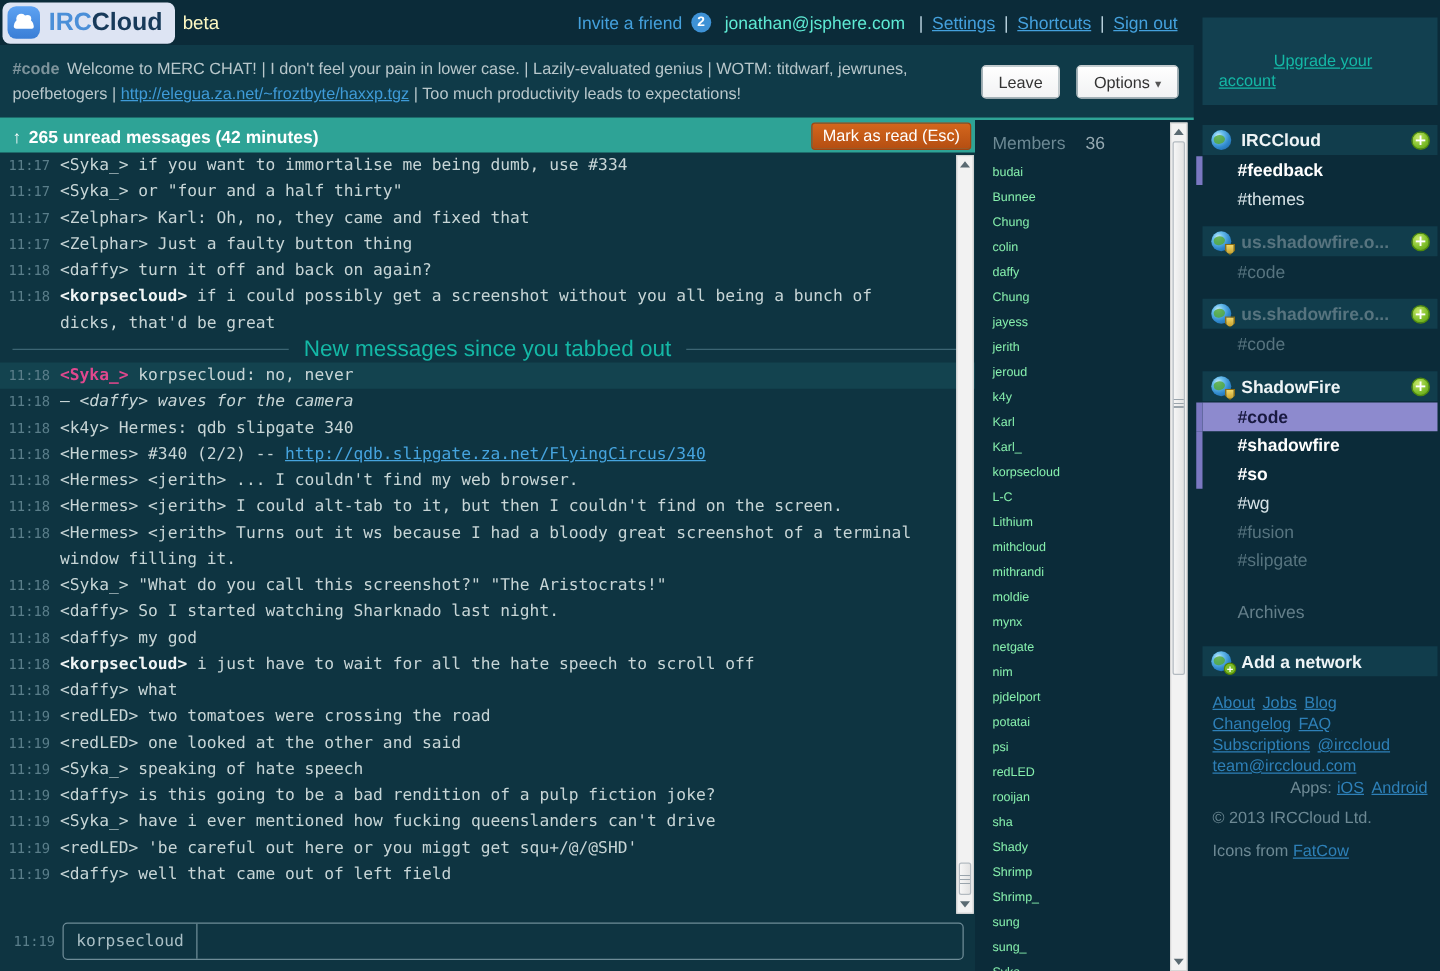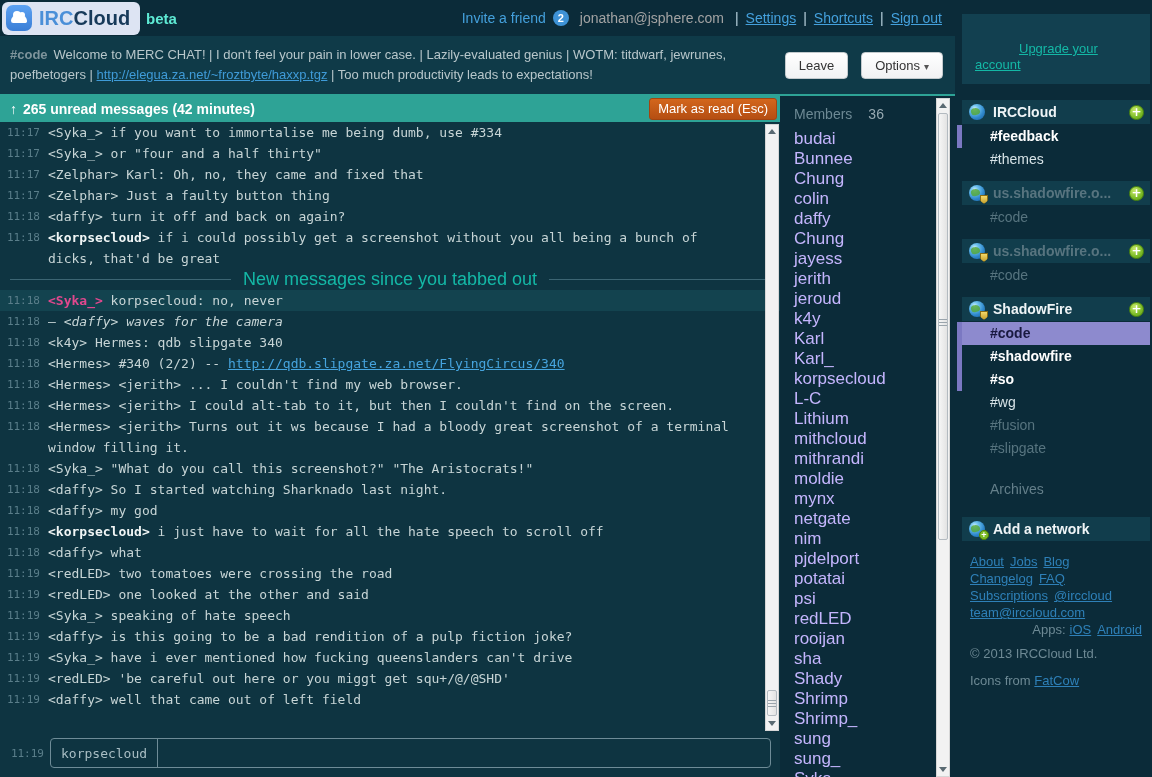--- a/index.html
+++ b/index.html
@@ -16,28 +16,28 @@
   .logo-icon { width:26px; height:26px; border-radius:7px;
                background:linear-gradient(#5da2f2,#3a7ed6); position:relative; }
   .logo-cloud { position:absolute; left:5px; top:10px; width:16px; height:8px;
                 background:#fff; border-radius:8px 8px 2px 3px; }
   .logo-cloud::before { content:''; position:absolute; width:8px; height:8px;
                 border-radius:50%; background:#fff; top:-4px; left:2px; }
   .logo-cloud::after  { content:''; position:absolute; width:6px; height:6px;
                 border-radius:50%; background:#fff; top:-3px; left:8px; }
   .brand { font-size:20px; font-weight:bold; letter-spacing:0; }
   .brand .p1 { color:#4a8fd8; } .brand .p2 { color:#173a5a; }
-  .beta { color:#5eead4; font-weight:bold; font-size:15px; margin-left:6px; }
+  .beta { color:#fef9c3; font-weight:normal; font-size:15px; margin-left:6px; }
   .topnav { margin-left:auto; margin-right:196px; display:flex; align-items:center;
             gap:7px; font-size:14px; }
   .invite { color:#44a0dc; text-decoration:none; }
   .badge { display:inline-flex; width:16px; height:16px; border-radius:50%;
            background:#3e92d6; color:#fff; font-size:11px; font-weight:bold;
            align-items:center; justify-content:center; }
-  .email { color:#a3a3a3; margin:0 4px; }
+  .email { color:#5eead4; margin:0 4px; }
   .sep { color:#b9d2de; }
   .navlink { color:#44a0dc; }
 
   
   .left-region { position:absolute; top:36px; left:0; width:955px; bottom:0; }
   .topic-bar { height:58px; background:#0f3a48; display:flex; align-items:center;
                padding:0 10px; }
   .topic-text { width:772px; flex:none; font-size:13px; line-height:20px;
                 color:#b8c7cb; }
   .chan-name { color:#7e949c; font-weight:bold; margin-right:6px; }
@@ -110,21 +110,21 @@
   .members-sb { right:5px; top:2px; bottom:0; }
   .members-sb .sb-thumb { top:14px; height:63%; }
   .members-sb .sb-grip { top:205px; }
 
   
   .members-col { flex:1; position:relative; padding:10px 30px 0 14px; overflow:hidden; }
   .members-head { display:flex; margin-bottom:7px;
                   font-size:14px;gap:16px; }
   .members-title { color:#6d8994; }
   .members-count { color:#97aab2; }
-  .member { font-size:17px; line-height:20px; color:#c4b5fd; cursor:pointer; }
+  .member { font-size:10px; line-height:20px; color:#86efac; cursor:pointer; }
 
   
   .sidebar { position:absolute; top:0; right:0; width:197px; height:100%; }
   .notice { margin:14px 2px 16px 7px; background:#124050; padding:11px 13px;
             font-size:13px; line-height:16px; color:#97acb4; }
   .notice-link { color:#14b8a6;margin-left:44px; }
   .net-header { display:flex; align-items:center; gap:8px; margin:0 2px 1px 7px;
                 height:24px; background:#113d4c; padding:0 6px 0 7px;
                 font-size:14px; font-weight:bold; cursor:pointer; }
   .net-header .net-label { color:#eef4f6; }

